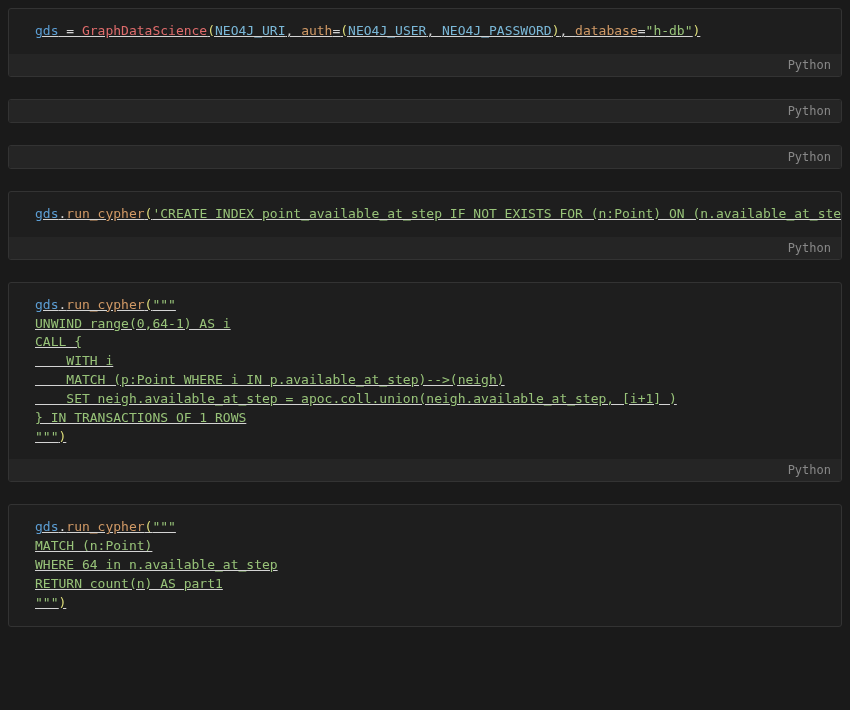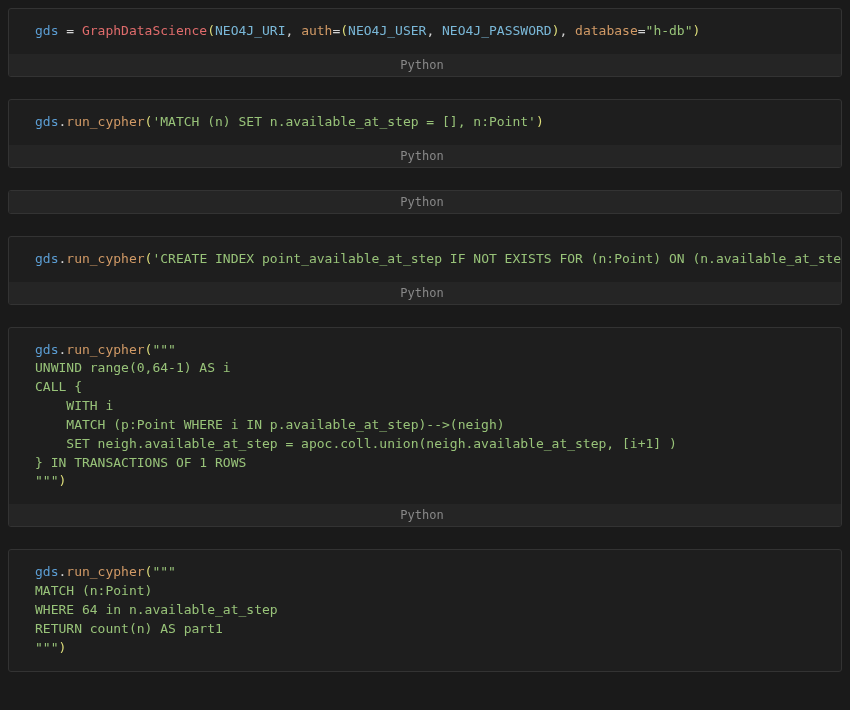--- a/index.html
+++ b/index.html
@@ -20,23 +20,24 @@
       border-radius: 3px;
       margin-bottom: 22px;
       background: #1e1e1e;
       overflow: hidden;
     }
     .cell-content {
       padding: 13px 26px;
       line-height: 1.45;
       white-space: pre;
       overflow-x: auto;
+      text-decoration: underline;
     }
     .cell-footer {
-      text-align: center;
+      text-align: right;
       padding: 4px 10px 4px 4px;
       color: #888;
       font-size: 12px;
       background: #252525;
     }
     .tk-var { color: #5c9ed4; }
     .tk-op { color: #d4d4d4; }
     .tk-cls { color: #e06c6c; }
     .tk-paren { color: #dcdc7a; }
     .tk-const { color: #7ab8d8; }
@@ -47,21 +48,20 @@
   </style>
 </head>
 <body>
 
 <div id="cells-container">
     <div class="cell">
       <div class="cell-content"><span class="tk-var">gds</span><span class="tk-op"> = </span><span class="tk-cls">GraphDataScience</span><span class="tk-paren">(</span><span class="tk-const">NEO4J_URI</span><span class="tk-comma">, </span><span class="tk-param">auth</span><span class="tk-op">=</span><span class="tk-paren">(</span><span class="tk-const">NEO4J_USER</span><span class="tk-comma">, </span><span class="tk-const">NEO4J_PASSWORD</span><span class="tk-paren">)</span><span class="tk-comma">, </span><span class="tk-param">database</span><span class="tk-op">=</span><span class="tk-str">"h-db"</span><span class="tk-paren">)</span></div>
       <div class="cell-footer">Python</div>
     </div>
     <div class="cell">
-      <div class="cell-content"><span class="tk-var">gds</span><span class="tk-op">.</span><span class="tk-method">run_cypher</span><span class="tk-paren">(</span><span class="tk-str">'MATCH (n) SET n.available_at_step = [], n:Point'</span><span class="tk-paren">)</span></div>
       <div class="cell-footer">Python</div>
     </div>
     <div class="cell">
       <div class="cell-footer">Python</div>
     </div>
     <div class="cell">
       <div class="cell-content"><span class="tk-var">gds</span><span class="tk-op">.</span><span class="tk-method">run_cypher</span><span class="tk-paren">(</span><span class="tk-str">'CREATE INDEX point_available_at_step IF NOT EXISTS FOR (n:Point) ON (n.available_at_step)'</span></div>
       <div class="cell-footer">Python</div>
     </div>
     <div class="cell">

